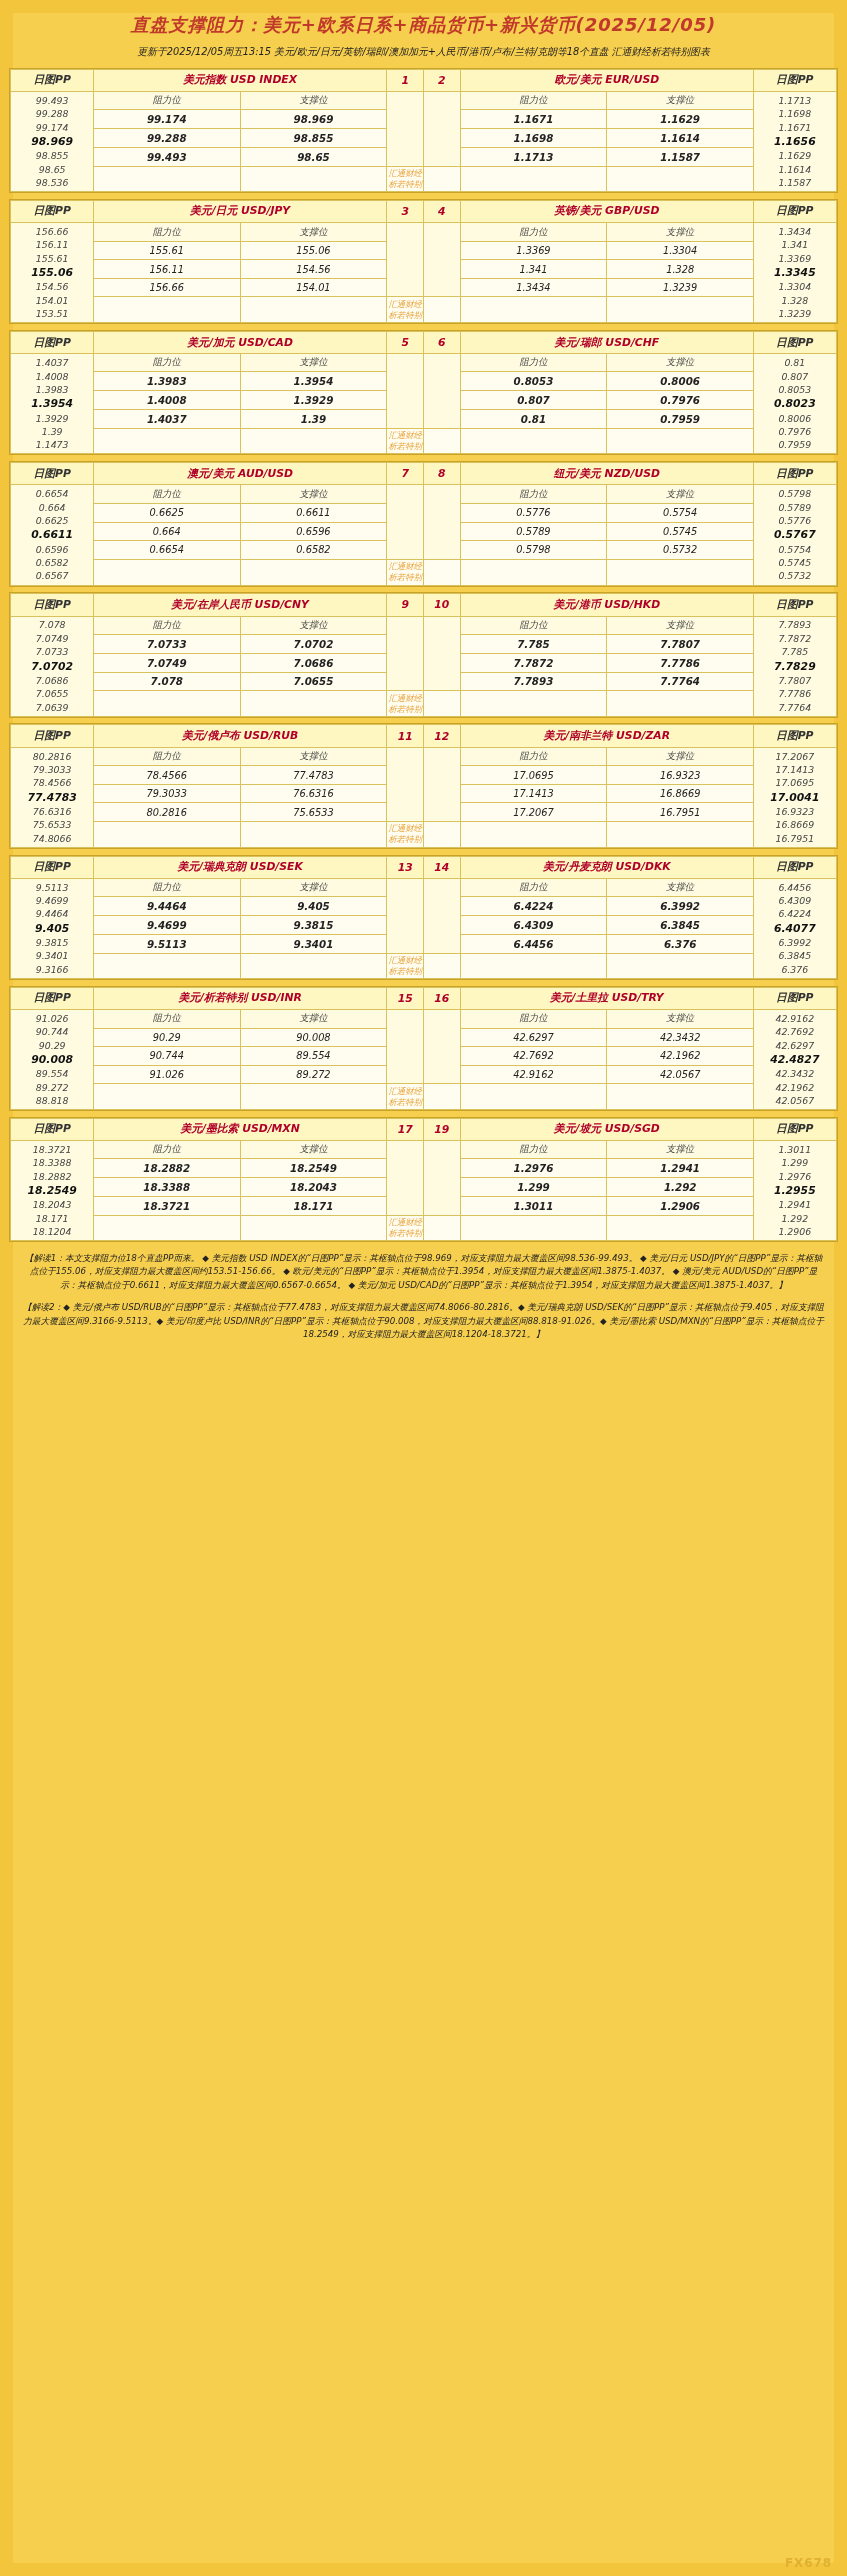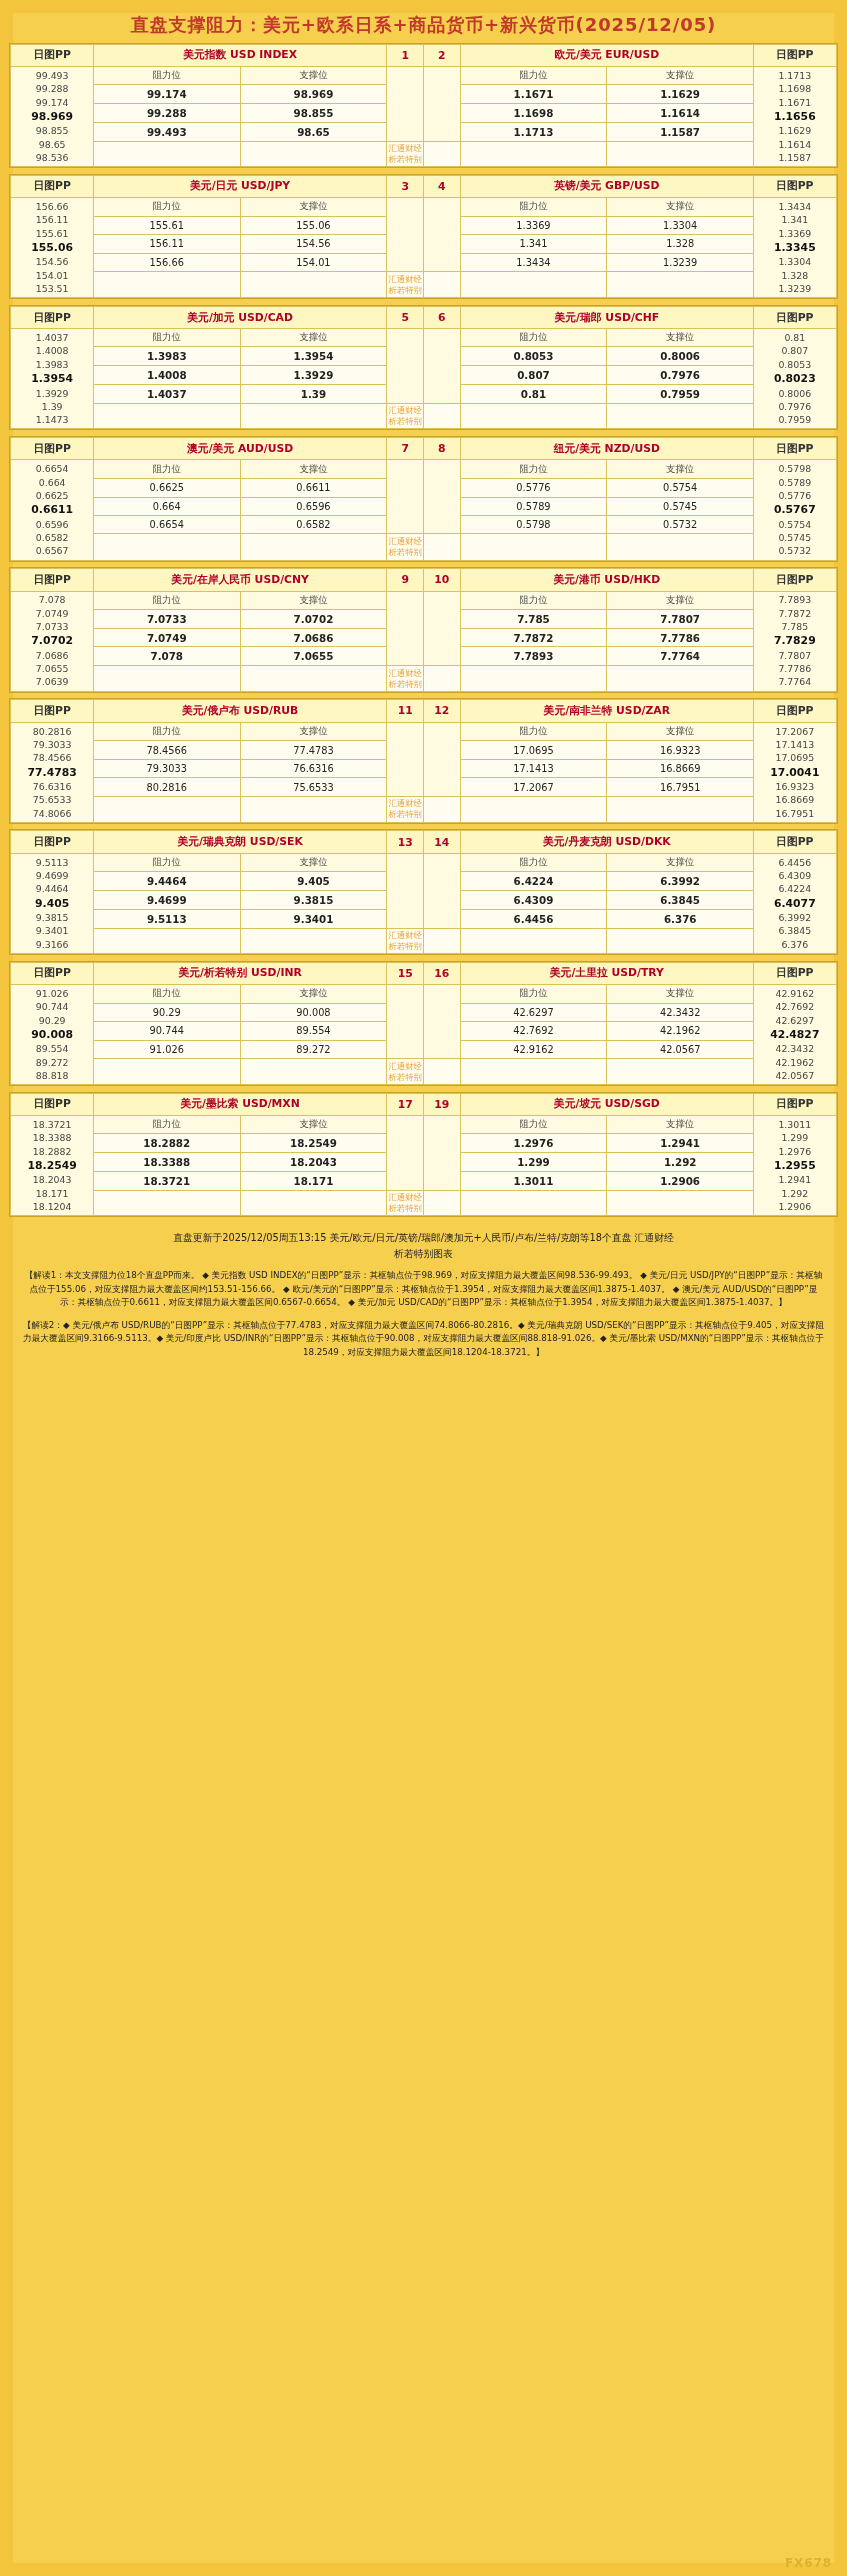--- a/index.html
+++ b/index.html
@@ -1,21 +1,21 @@
 <!DOCTYPE html>
 <html style="font-size:15px"><head>
 <meta charset="utf-8">
 <style>
   html,body{margin:0;padding:0;background:#f5c842;}
   body{font-family:"DejaVu Sans","Liberation Sans",sans-serif;}
   .page{width:847px;min-height:2576px;background:
      linear-gradient(#f7cf4e,#f7cf4e);
      position:relative;box-sizing:border-box;padding:0;}
   .outer-frame{position:absolute;inset:0;border:13px solid #f3c53c;box-sizing:border-box;}
-  .inner{position:relative;margin:0 9.4px;}
+  .inner{position:relative;margin:0 9.4px;font-style:italic;}
   .title-bar{padding:13px 0 5.6px 0;text-align:center;}
   .title-bar .t{font-size:18px;font-weight:bold;color:#c0392b;letter-spacing:0.9px;}
   .subtitle{font-size:9.8px;color:#222;text-align:center;line-height:1.6;padding:1.9px 15px 7.5px 15px;}
   table.blk{width:100%;border-collapse:collapse;table-layout:fixed;background:#fffde3;border-radius:20px;}
   .block{margin:0 0 5.6px 0;border:1.9px solid #c9a227;background:#fffbe0;}
   td,th{border:0.9px solid #d9c25c;font-size:9.8px;color:#222;text-align:center;vertical-align:middle;}
   .hdr td{background:#fff7c2;font-weight:bold;font-size:10.8px;padding:3.7px 0;}
   .pair{color:#b0002a;font-weight:bold;font-size:11.2px;}
   .ppcol{background:#fff9d0;font-weight:bold;color:#333;}
   .numcol{background:#fffdf0;font-size:9.4px;color:#3a3a3a;line-height:1.42;padding:0.9px 1.9px;}
@@ -33,20 +33,21 @@
 </head>
 <body>
 
 <div class="page">
   <div class="outer-frame"></div>
   <div class="inner">
 
     <div class="title-bar">
       <div class="t">直盘支撑阻力：美元+欧系日系+商品货币+新兴货币(2025/12/05)</div>
     </div>
+    <div class="subtitle">更新于2025/12/05周五13:15 美元/欧元/日元/英镑/瑞郎/澳加加元+人民币/港币/卢布/兰特/克朗等18个直盘 汇通财经析若特别图表</div>
 
     <div id="blocks" class="gridwrap">
         <div class="block">
           <table class="blk">
             <colgroup>
               <col style="width:9%">
               <col style="width:16%">
               <col style="width:16%">
               <col style="width:4%">
               <col style="width:4%">
@@ -721,23 +722,19 @@
                 <td class="wm">汇通财经<br>析若特别</td>
                 <td class="wm">&nbsp;</td>
                 <td class="val">&nbsp;</td>
                 <td class="val">&nbsp;</td>
               </tr>
             </tbody>
           </table>
         </div>
       </div>
 
-    <div class="footer">
-      <div>直盘更新于2025/12/05周五13:15 美元/欧元/日元/英镑/瑞郎/澳加元+人民币/卢布/兰特/克朗等18个直盘  汇通财经</div>
-      <div>析若特别图表</div>
-    </div>
 
     <div class="notes">【解读1：本文支撑阻力位18个直盘PP而来。 ◆ 美元指数 USD INDEX的“日图PP”显示：其枢轴点位于98.969，对应支撑阻力最大覆盖区间98.536-99.493。 ◆ 美元/日元 USD/JPY的“日图PP”显示：其枢轴点位于155.06，对应支撑阻力最大覆盖区间约153.51-156.66。 ◆ 欧元/美元的“日图PP”显示：其枢轴点位于1.3954，对应支撑阻力最大覆盖区间1.3875-1.4037。 ◆ 澳元/美元 AUD/USD的“日图PP”显示：其枢轴点位于0.6611，对应支撑阻力最大覆盖区间0.6567-0.6654。 ◆ 美元/加元 USD/CAD的“日图PP”显示：其枢轴点位于1.3954，对应支撑阻力最大覆盖区间1.3875-1.4037。】</div>
     <div class="notes">【解读2：◆ 美元/俄卢布 USD/RUB的“日图PP”显示：其枢轴点位于77.4783，对应支撑阻力最大覆盖区间74.8066-80.2816。◆ 美元/瑞典克朗 USD/SEK的“日图PP”显示：其枢轴点位于9.405，对应支撑阻力最大覆盖区间9.3166-9.5113。◆ 美元/印度卢比 USD/INR的“日图PP”显示：其枢轴点位于90.008，对应支撑阻力最大覆盖区间88.818-91.026。◆ 美元/墨比索 USD/MXN的“日图PP”显示：其枢轴点位于18.2549，对应支撑阻力最大覆盖区间18.1204-18.3721。】</div>
   </div>
   <div class="brand">FX678</div>
 </div>
 
 
 </body></html>

